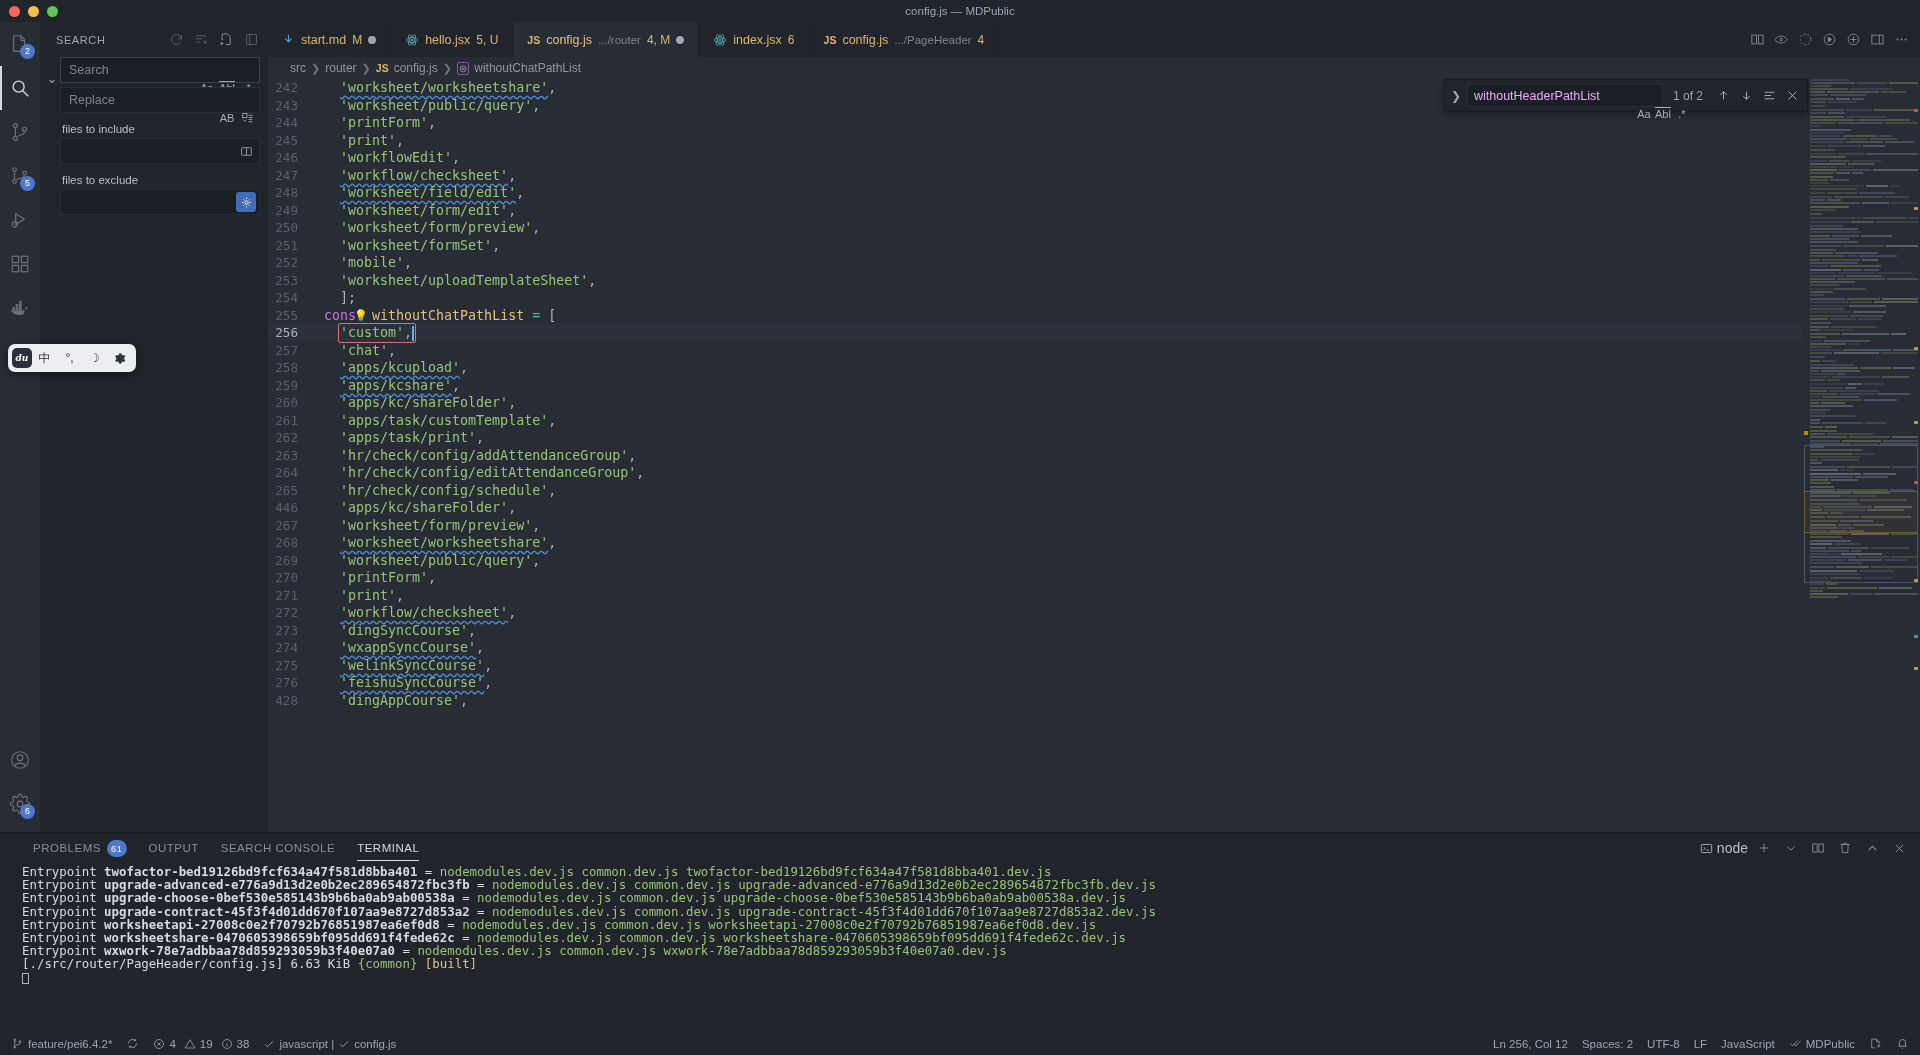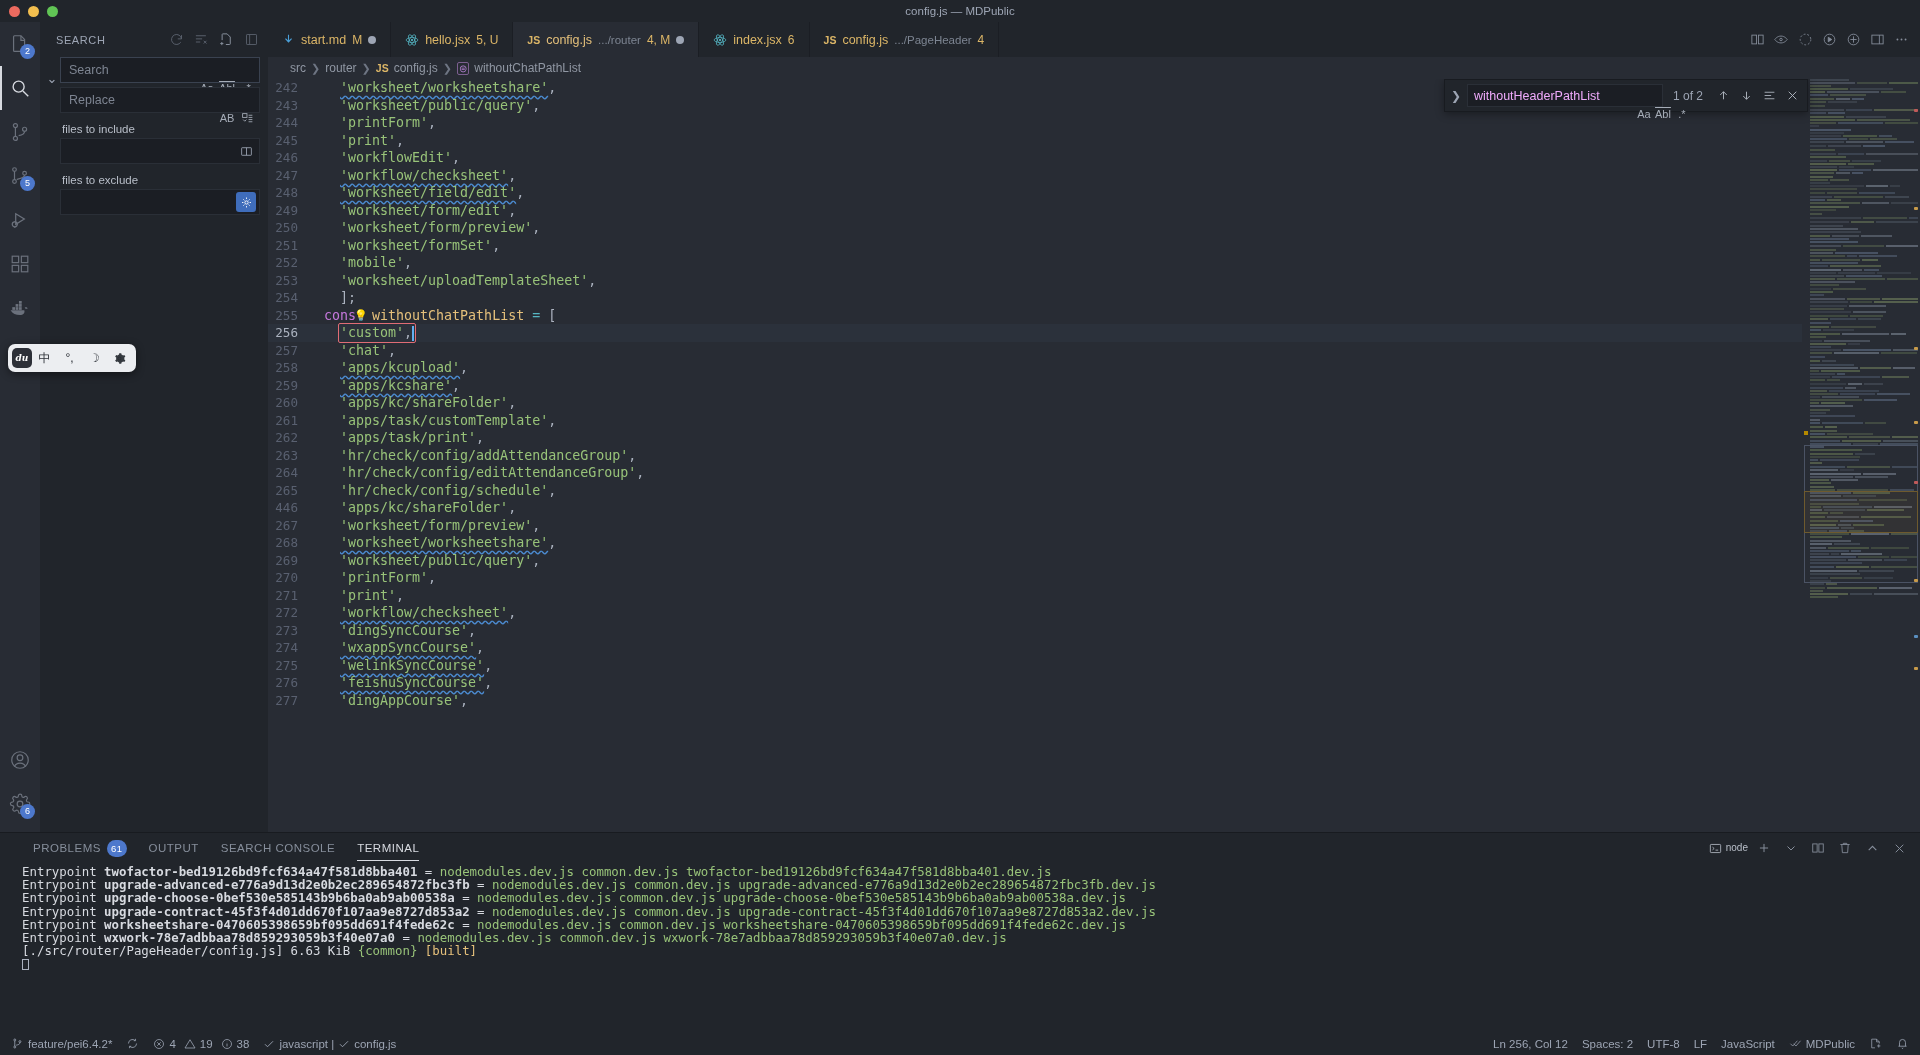--- a/index.html
+++ b/index.html
@@ -130,21 +130,21 @@
   .sb-deco{position:absolute;right:2px;width:4px;border-radius:1px;}
 
   
   .panel{height:200px;flex:0 0 200px;background:#21252b;display:flex;flex-direction:column;border-top:1px solid #181b20;}
   .panel-head{height:30px;display:flex;align-items:center;padding:0 10px 0 22px;gap:0;}
   .ptab{font-size:11.5px;letter-spacing:.5px;color:#868e9b;padding:0 11px;height:30px;display:flex;align-items:center;gap:6px;position:relative;}
   .ptab.active{color:#d7dae0;}
   .ptab.active::after{content:"";position:absolute;left:11px;right:11px;bottom:2px;height:1px;background:#d7dae0;}
   .pbadge{min-width:17px;height:17px;border-radius:9px;background:#4d78cc;color:#fff;font-size:9.5px;line-height:17px;text-align:center;padding:0 4px;}
   .panel-right{margin-left:auto;display:flex;align-items:center;gap:5px;color:#9da5b4;font-size:11.5px;}
-  .term-sel{display:flex;align-items:flex-start;gap:4px;font-size:10px;color:#b9bfc9;}
+  .term-sel{display:flex;align-items:center;gap:4px;font-size:14px;color:#b9bfc9;}
   .term{flex:1;padding:2px 0 0 22px;font-family:"DejaVu Sans Mono","Liberation Mono",monospace;font-size:12.4px;line-height:13.2px;color:#d7dae0;overflow:hidden;white-space:nowrap;}
   .term .g{color:#98c379;}
   .term .w{color:#d7dae0;}
   .term .b{color:#d7dae0;font-weight:bold;}
   .term .y{color:#e5c07b;}
   .term-line{height:13.2px;}
   .blockcursor{display:inline-block;width:7px;height:11px;border:1px solid #abb2bf;vertical-align:middle;}
 
   
   .status{height:23px;flex:0 0 23px;background:#21252b;display:flex;align-items:center;font-size:11.5px;color:#9da5b4;padding:0 4px;}
@@ -499,21 +499,21 @@
             <div class="line"><div class="ln">267</div><div class="ltext">  <span class="str">'worksheet/form/preview'</span><span class="punc">,</span></div></div>
             <div class="line"><div class="ln">268</div><div class="ltext">  <span class="str squig">'worksheet/worksheetshare'</span><span class="punc">,</span></div></div>
             <div class="line"><div class="ln">269</div><div class="ltext">  <span class="str">'worksheet/public/query'</span><span class="punc">,</span></div></div>
             <div class="line"><div class="ln">270</div><div class="ltext">  <span class="str">'printForm'</span><span class="punc">,</span></div></div>
             <div class="line"><div class="ln">271</div><div class="ltext">  <span class="str">'print'</span><span class="punc">,</span></div></div>
             <div class="line"><div class="ln">272</div><div class="ltext">  <span class="str squig">'workflow/checksheet'</span><span class="punc">,</span></div></div>
             <div class="line"><div class="ln">273</div><div class="ltext">  <span class="str">'dingSyncCourse'</span><span class="punc">,</span></div></div>
             <div class="line"><div class="ln">274</div><div class="ltext">  <span class="str squig">'wxappSyncCourse'</span><span class="punc">,</span></div></div>
             <div class="line"><div class="ln">275</div><div class="ltext">  <span class="str squig">'welinkSyncCourse'</span><span class="punc">,</span></div></div>
             <div class="line"><div class="ln">276</div><div class="ltext">  <span class="str squig">'feishuSyncCourse'</span><span class="punc">,</span></div></div>
-            <div class="line"><div class="ln">277</div><div class="ltext">  <span class="str">'dingAppCourse'</span><span class="punc">,</span></div></div>
+            <div class="line"><div class="ln">428</div><div class="ltext">  <span class="str">'dingAppCourse'</span><span class="punc">,</span></div></div>
           </div>
 
         <div class="findwidget">
           <div class="fw-chev">❯</div>
           <div class="fw-inputwrap">
             <input class="fw-input" value="withoutHeaderPathList" style="">
             <div class="fw-icos">
               <span class="mini-ico">Aa</span>
               <span class="mini-ico" style="text-decoration:overline;">Abl</span>
               <span class="mini-ico">.*</span>
@@ -1242,20 +1242,21 @@
             </svg>
         </div>
       </div>
     </div>
 
     <div class="term" id="terminal">
         <div class="term-line"><span class="w">Entrypoint </span><span class="b">twofactor-bed19126bd9fcf634a47f581d8bba401</span><span class="w"> = </span><span class="g">nodemodules.dev.js common.dev.js twofactor-bed19126bd9fcf634a47f581d8bba401.dev.js</span></div>
         <div class="term-line"><span class="w">Entrypoint </span><span class="b">upgrade-advanced-e776a9d13d2e0b2ec289654872fbc3fb</span><span class="w"> = </span><span class="g">nodemodules.dev.js common.dev.js upgrade-advanced-e776a9d13d2e0b2ec289654872fbc3fb.dev.js</span></div>
         <div class="term-line"><span class="w">Entrypoint </span><span class="b">upgrade-choose-0bef530e585143b9b6ba0ab9ab00538a</span><span class="w"> = </span><span class="g">nodemodules.dev.js common.dev.js upgrade-choose-0bef530e585143b9b6ba0ab9ab00538a.dev.js</span></div>
         <div class="term-line"><span class="w">Entrypoint </span><span class="b">upgrade-contract-45f3f4d01dd670f107aa9e8727d853a2</span><span class="w"> = </span><span class="g">nodemodules.dev.js common.dev.js upgrade-contract-45f3f4d01dd670f107aa9e8727d853a2.dev.js</span></div>
+        <div class="term-line"><span class="w">Entrypoint </span><span class="b">worksheetapi-27008c0e2f70792b76851987ea6ef0d8</span><span class="w"> = </span><span class="g">nodemodules.dev.js common.dev.js worksheetapi-27008c0e2f70792b76851987ea6ef0d8.dev.js</span></div>
         <div class="term-line"><span class="w">Entrypoint </span><span class="b">worksheetshare-0470605398659bf095dd691f4fede62c</span><span class="w"> = </span><span class="g">nodemodules.dev.js common.dev.js worksheetshare-0470605398659bf095dd691f4fede62c.dev.js</span></div>
         <div class="term-line"><span class="w">Entrypoint </span><span class="b">wxwork-78e7adbbaa78d859293059b3f40e07a0</span><span class="w"> = </span><span class="g">nodemodules.dev.js common.dev.js wxwork-78e7adbbaa78d859293059b3f40e07a0.dev.js</span></div>
         <div class="term-line"><span class="w">[./src/router/PageHeader/config.js] 6.63 KiB </span><span class="g">{common}</span><span class="y"> [built]</span></div>
         <div class="term-line"><span class="blockcursor"></span></div>
       </div>
   </div>
 
   <div class="status">
     <div class="st-item">
       <svg width="13" height="13" viewBox="0 0 24 24" fill="none" stroke="currentColor" stroke-width="1.5">

